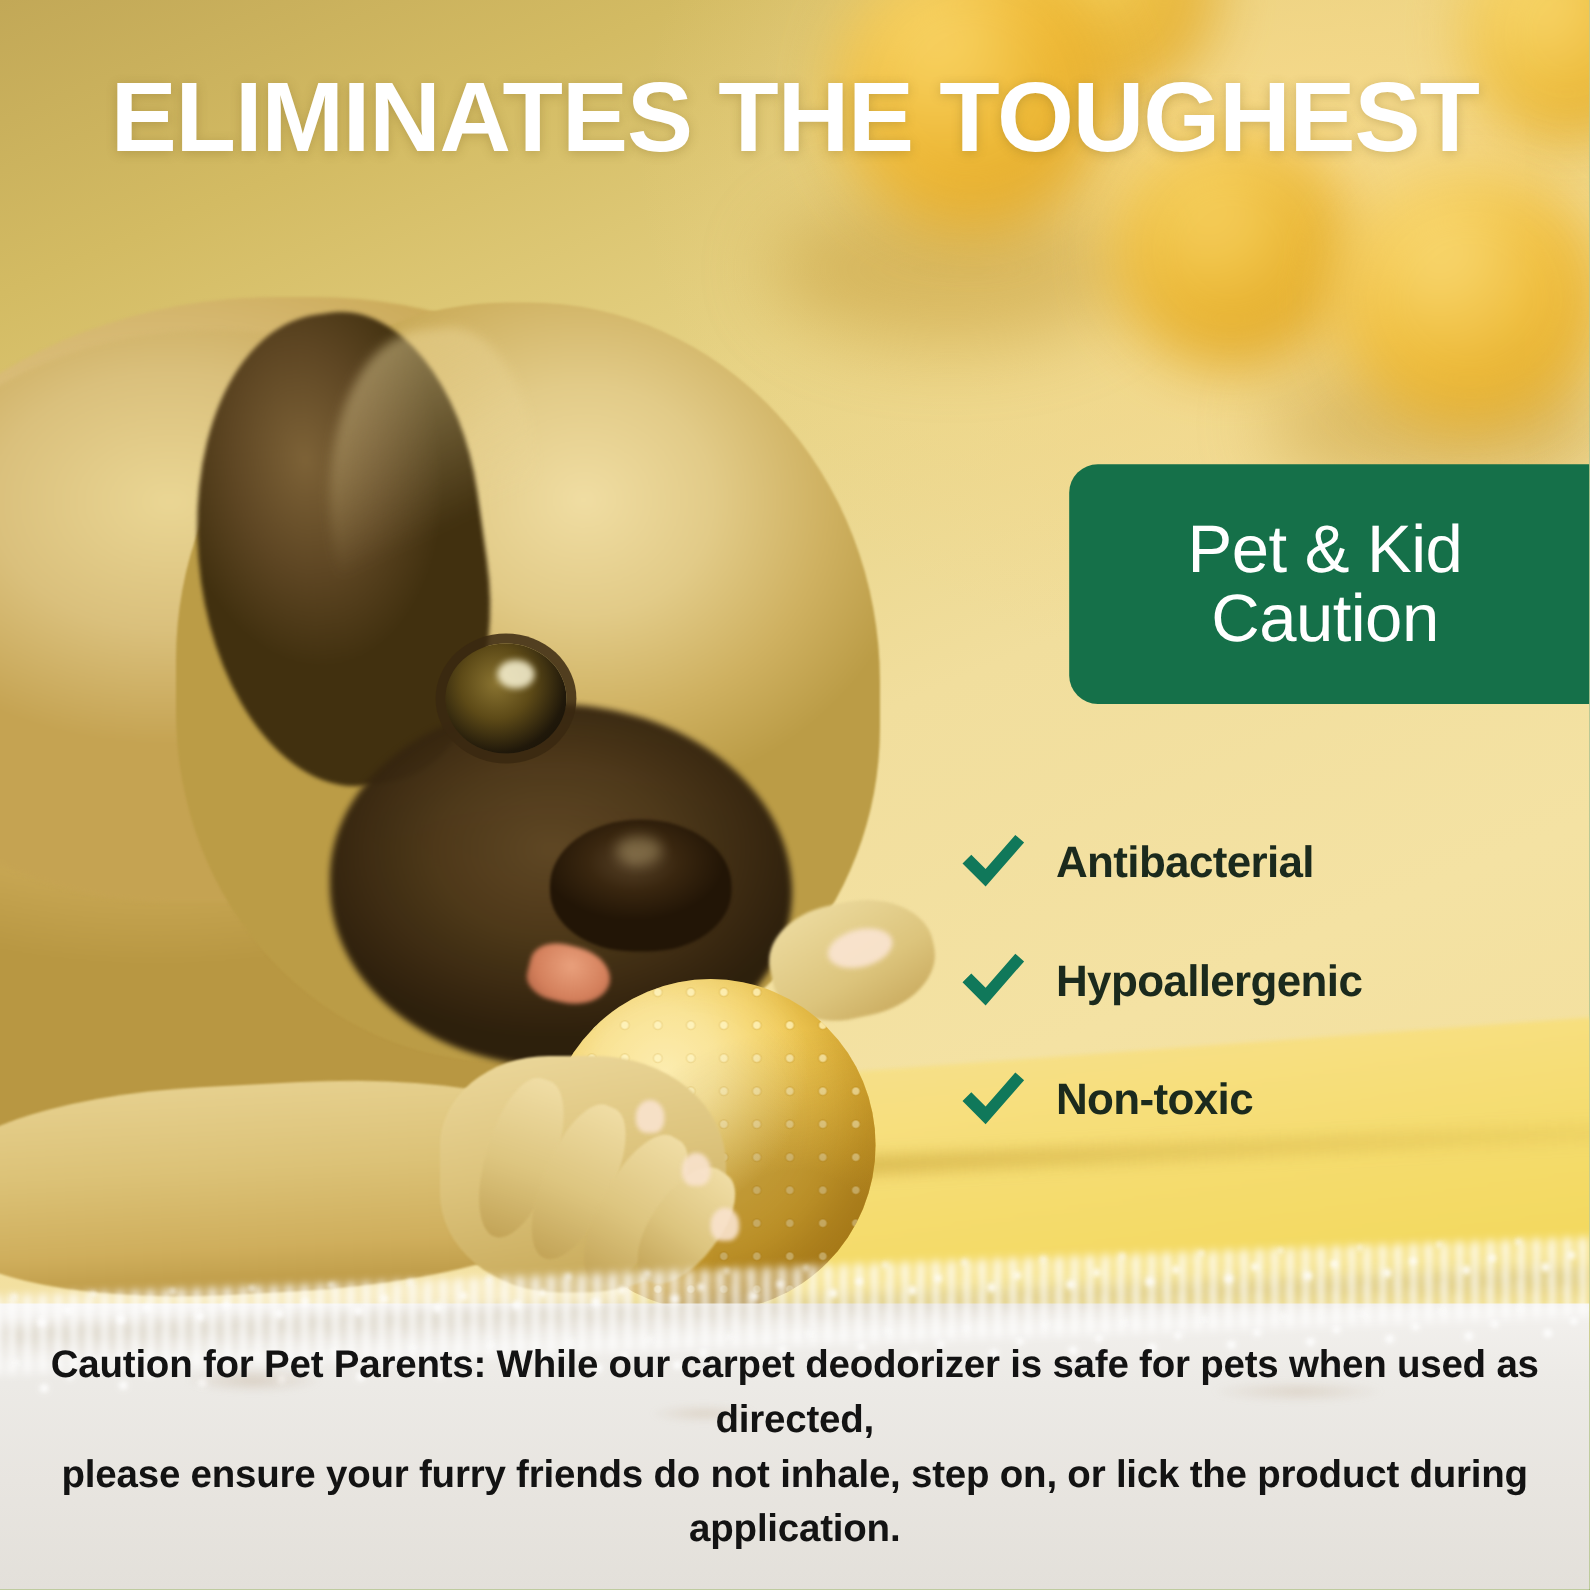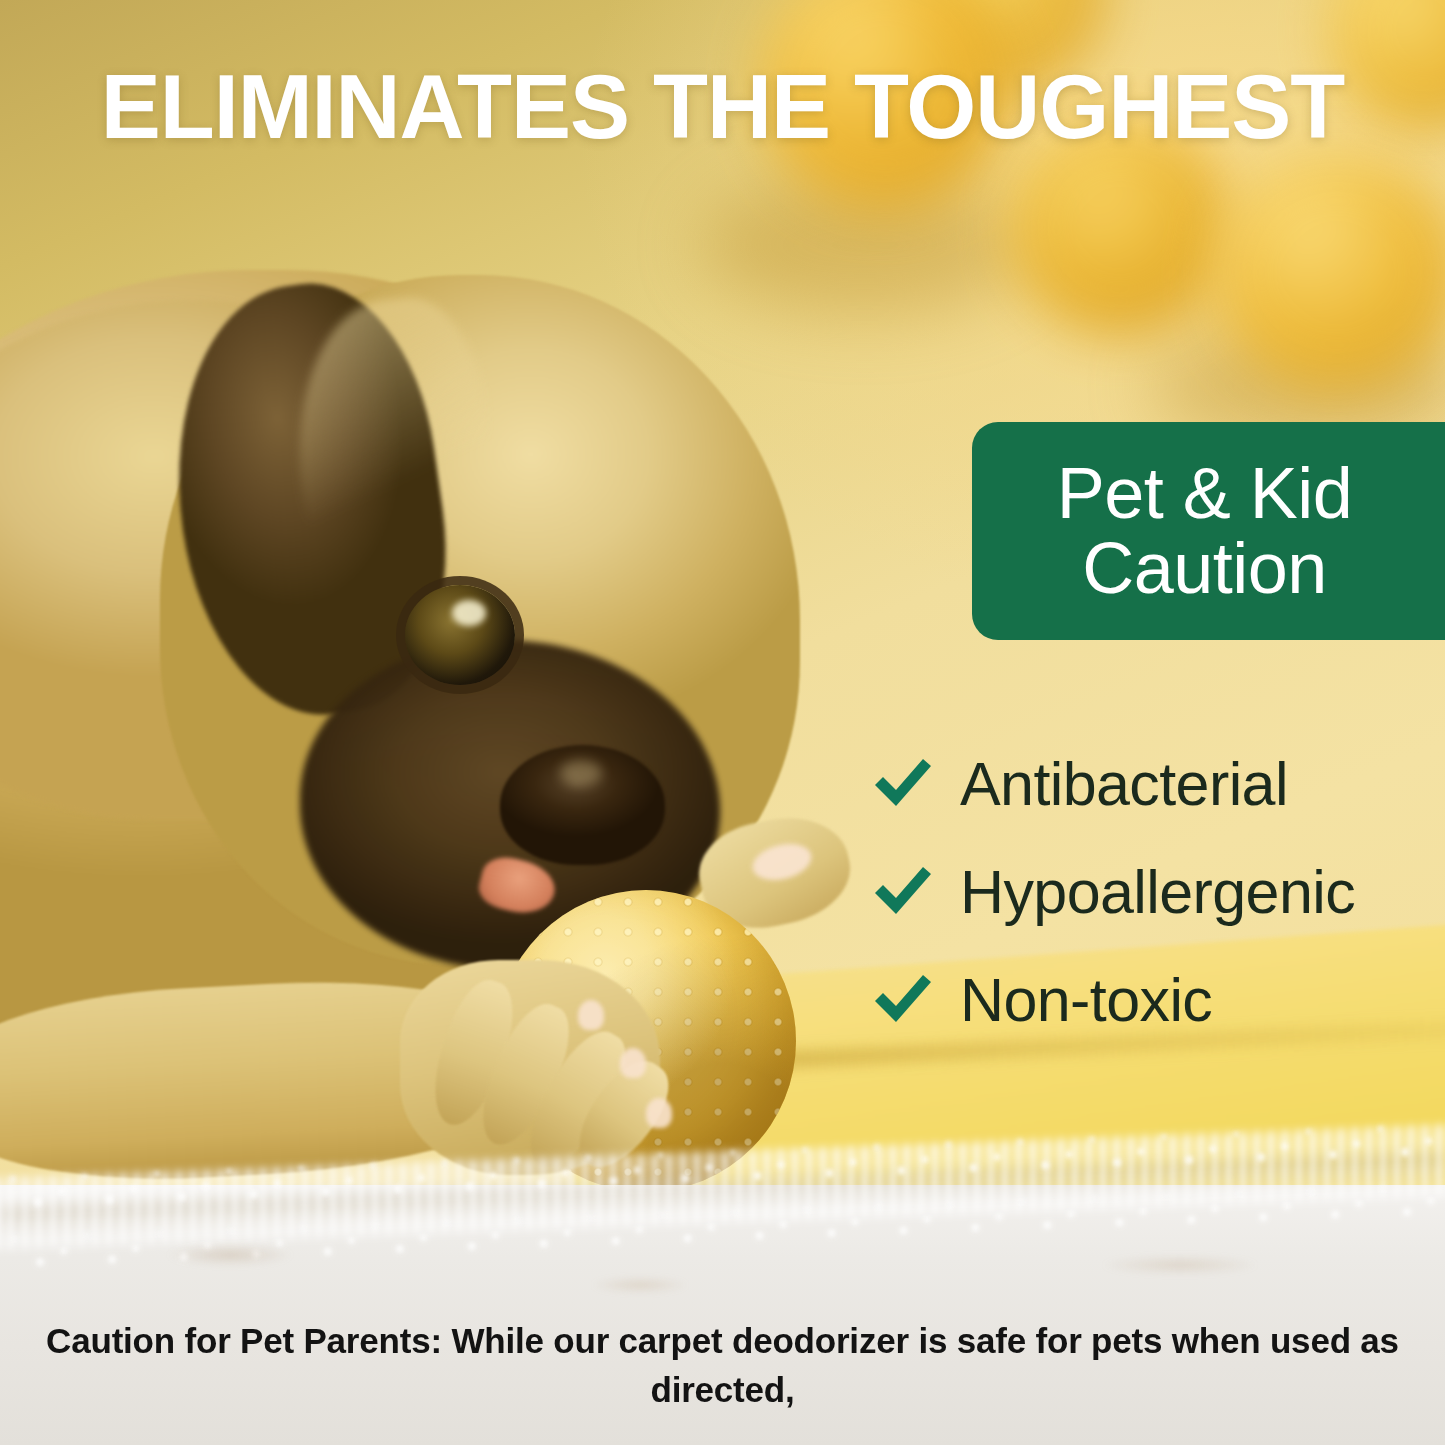--- a/index.html
+++ b/index.html
@@ -285,41 +285,41 @@
     position: absolute;
     left: 972px; top: 422px; right: 0; height: 218px;
     background: #157049;
     border-radius: 26px 0 0 26px;
     display: flex; align-items: center; justify-content: center;
     box-sizing: border-box;
     padding: 0 26px 0 18px;
   }
   .badge-text {
     color: #ffffff;
-    font-size: 72px;
+    font-size: 61px;
     line-height: 1.04;
     font-weight: 400;
     text-align: center;
     letter-spacing: -.5px;
   }
   .badge-text .bl { display: block; }
 
   .features {
     position: absolute;
     left: 872px; top: 730px; width: 560px;
   }
   .feature-row {
     display: flex; align-items: center; gap: 26px;
     height: 108px;
   }
   .check-icon { flex: 0 0 auto; width: 62px; height: 54px; display: block; }
   .feature-label {
     color: #1b2a1d;
-    font-size: 61px;
-    font-weight: 400;
+    font-size: 40px;
+    font-weight: 700;
     letter-spacing: -.6px;
     white-space: nowrap;
   }
 
   .caution {
     position: absolute;
     left: 0; right: 0; bottom: 30px;
     text-align: center;
     color: #131313;
     font-size: 35px;
@@ -421,15 +421,16 @@
       <svg class="check-icon" viewBox="0 0 62 54">
         <path d="M3 28 L11 20 L24 33 L51 2 L59 9 L24 49 Z" fill="#10785A"></path>
       </svg>
       <span class="feature-label">Non-toxic</span>
     </div>
 
   </div>
 
   <div class="caution">
     <span class="cl">Caution for Pet Parents: While our carpet deodorizer is safe for pets when used as directed,</span>
+    <span class="cl">please ensure your furry friends do not inhale, step on, or lick the product during application.</span>
   </div>
 
 </div>
 
 </body></html>

